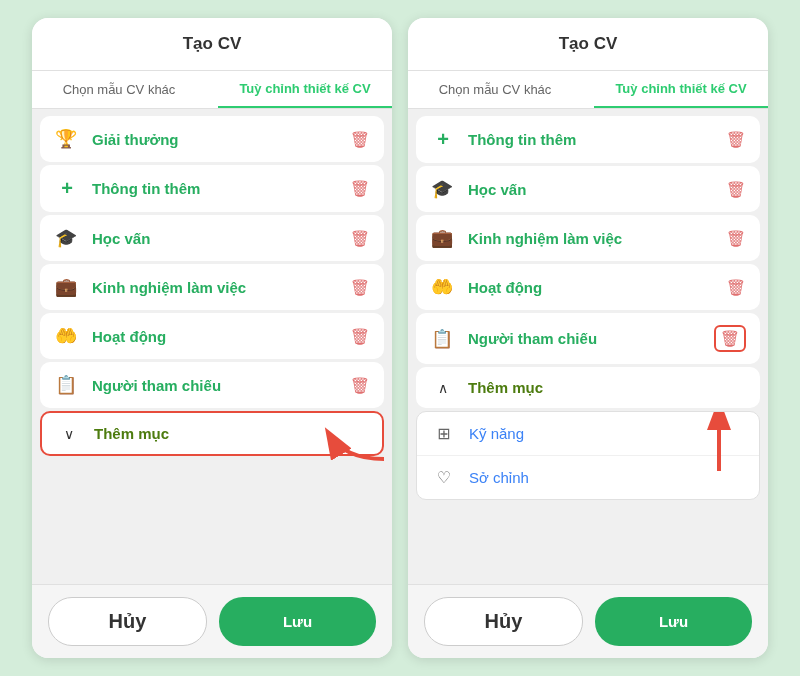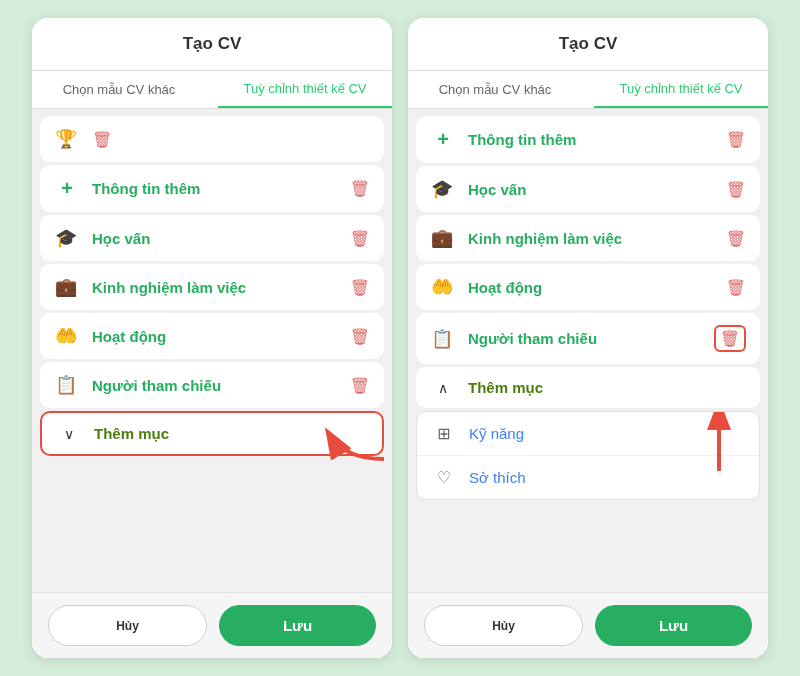--- a/index.html
+++ b/index.html
@@ -52,21 +52,21 @@
       padding: 10px 8px;
       text-align: center;
       font-size: 13px;
       color: #666;
       cursor: pointer;
       border: none;
       background: none;
     }
     .tab.active {
       color: #2ecc71;
-      font-weight: 400;
+      font-weight: 700;
       border-bottom: 2px solid #2ecc71;
     }
     .menu-list {
       flex: 1;
       overflow-y: auto;
       background: #f0f0f0;
       padding: 4px 0;
     }
     .menu-item {
       display: flex;
@@ -157,21 +157,21 @@
       gap: 12px;
       background: #f5f5f5;
       border-top: 1px solid #e0e0e0;
     }
     .btn-cancel {
       flex: 1;
       padding: 12px;
       border-radius: 24px;
       border: 1.5px solid #ccc;
       background: white;
-      font-size: 12px;
+      font-size: 20px;
       font-weight: 600;
       color: #333;
       cursor: pointer;
     }
     .btn-save {
       flex: 1;
       padding: 12px;
       border-radius: 24px;
       border: none;
       background: #27ae60;
@@ -190,20 +190,21 @@
   <div class="panel">
     <div class="panel-header">Tạo CV</div>
     <div class="tab-bar">
       <button class="tab">Chọn mẫu CV khác</button>
       <button class="tab active">Tuỳ chỉnh thiết kế CV</button>
     </div>
     <div class="menu-list">
 
       <div class="menu-item">
         <span class="menu-item-icon">🏆</span>
+        <span class="menu-item-label">Giải thưởng</span>
         <span class="menu-item-delete">🗑</span>
       </div>
 
       <div class="menu-item">
         <span class="menu-item-icon" style="font-size:20px;font-weight:700;">+</span>
         <span class="menu-item-label">Thông tin thêm</span>
         <span class="menu-item-delete">🗑</span>
       </div>
 
       <div class="menu-item">
@@ -295,21 +296,21 @@
         <span class="section-header-label">Thêm mục</span>
       </div>
 
       <div class="dropdown-container">
         <div class="dropdown-item">
           <span class="dropdown-item-icon">⊞</span>
           <span class="dropdown-item-label">Kỹ năng</span>
         </div>
         <div class="dropdown-item" style="position:relative;">
           <span class="dropdown-item-icon">♡</span>
-          <span class="dropdown-item-label">Sở thích</span>
+          <span class="dropdown-item-label">Sở chỉnh</span>
 
           <svg style="position:absolute; right:10px; top:-60px; pointer-events:none;" width="60" height="80">
             <defs>
               <marker id="arrowhead-right" markerWidth="8" markerHeight="8" refX="6" refY="3" orient="auto">
                 <polygon points="0 0, 8 3, 0 6" fill="#e74c3c"></polygon>
               </marker>
             </defs>
             <path d="M30,75 L30,10" stroke="#e74c3c" stroke-width="4" fill="none" marker-end="url(#arrowhead-right)"></path>
           </svg>
         </div>

